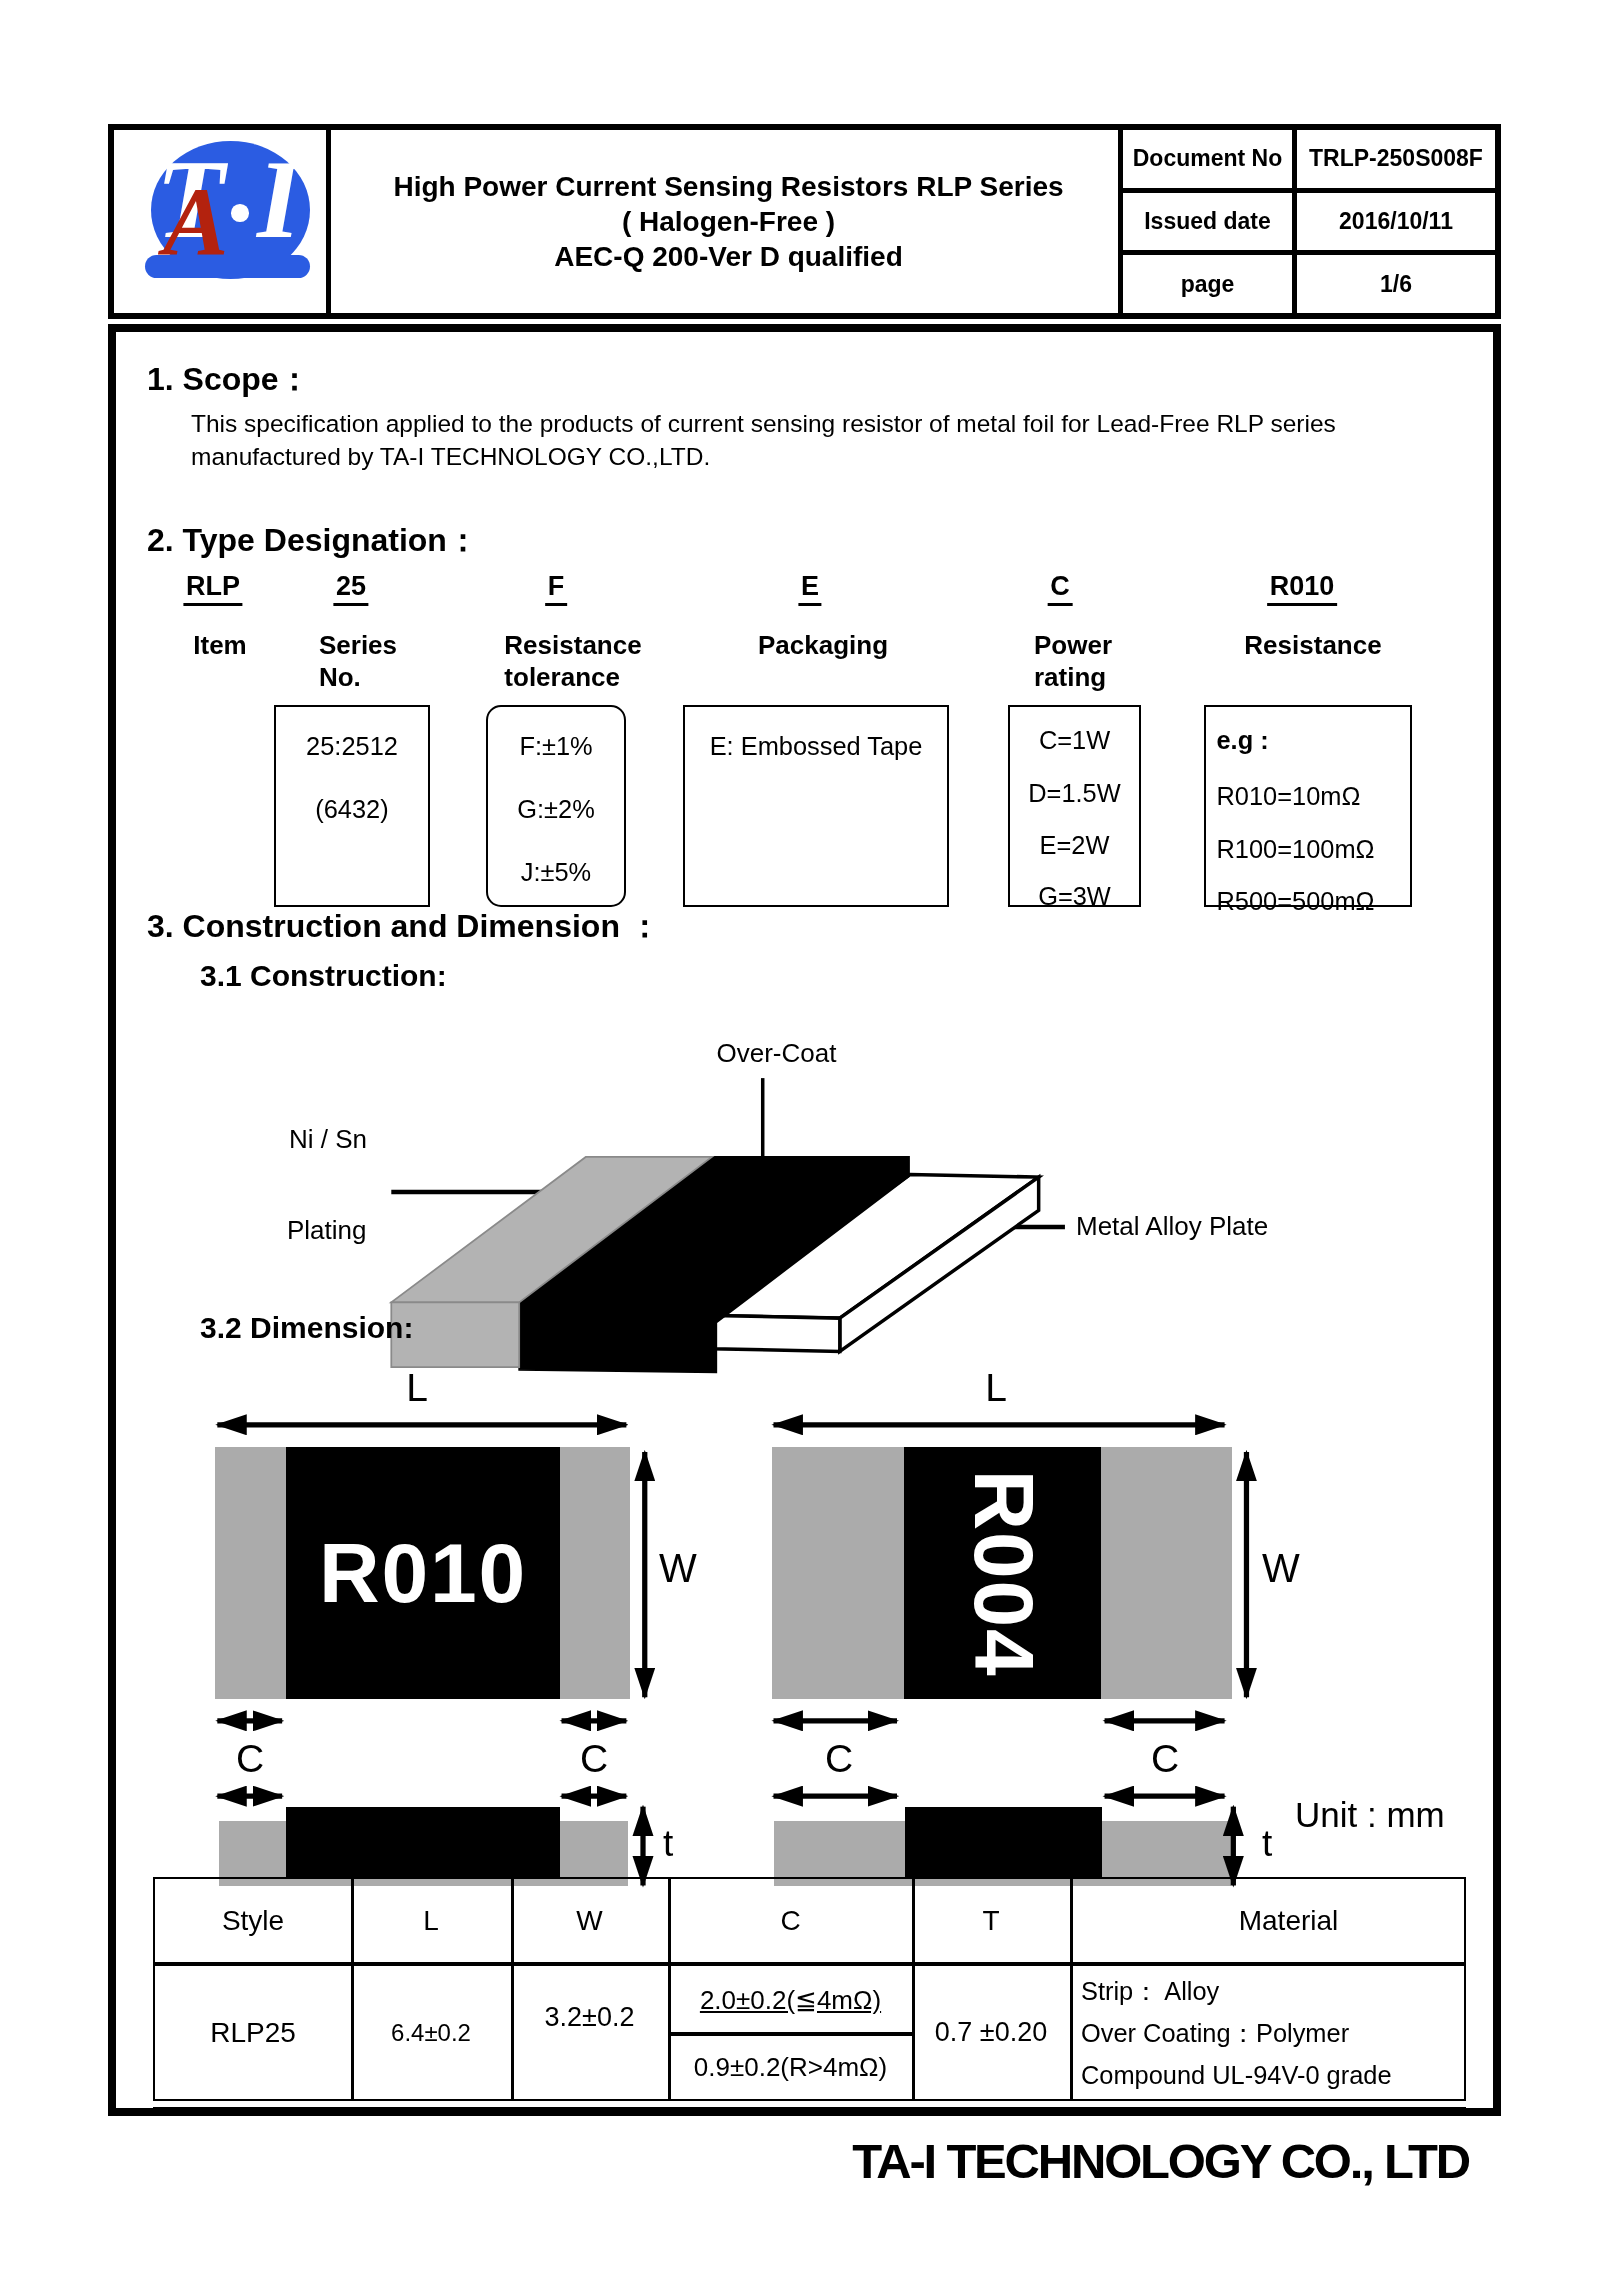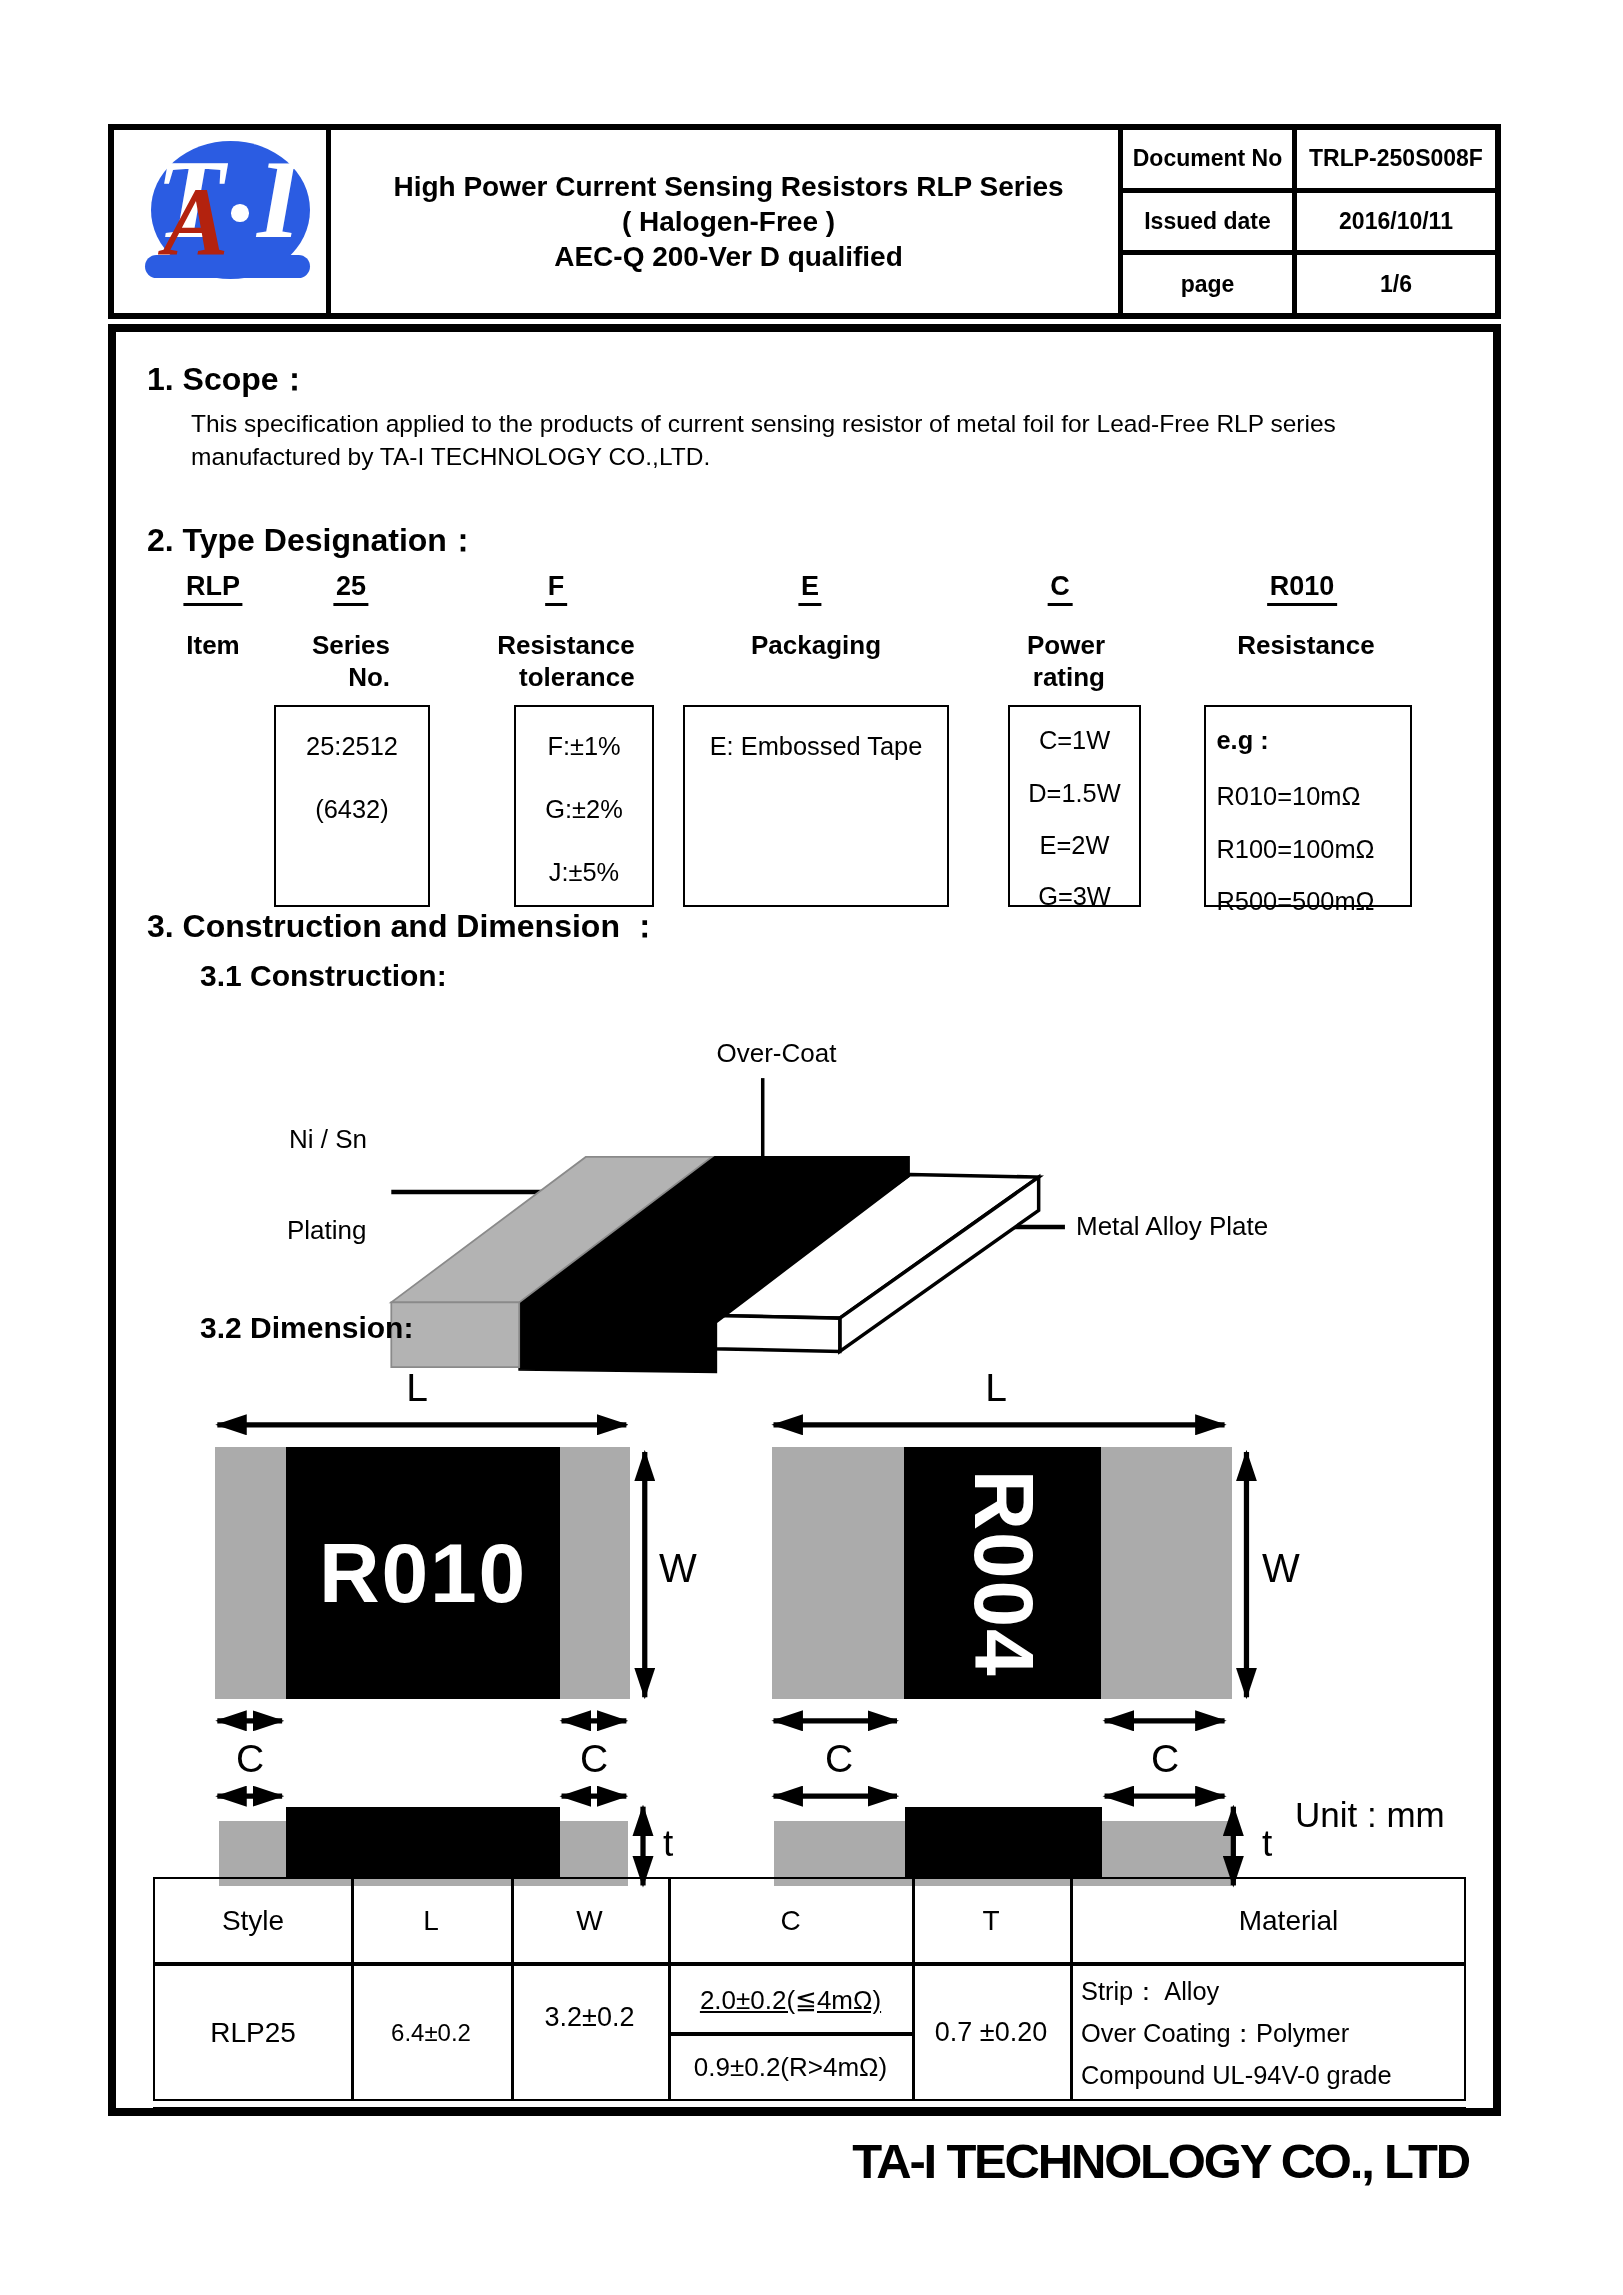--- a/index.html
+++ b/index.html
@@ -39,21 +39,21 @@
            border:8px solid #000; }
 
   .h1 { position:absolute; font-weight:bold; font-size:32px;text-align:center; }
   .h2 { position:absolute; font-weight:bold; font-size:30px; }
   .body-line { position:absolute; font-size:24.5px; white-space:nowrap; }
 
   
   .code { position:absolute; top:571px; transform:translateX(-50%); font-weight:bold;
           font-size:27px; border-bottom:3.5px solid #000; padding:0 2.6px 0.9px 2.6px; }
   .code-label { position:absolute; top:629px; transform:translateX(-50%); font-weight:bold;
-                font-size:26px; line-height:32px; text-align:right; white-space:pre-line; }
+                font-size:26px; line-height:32px; text-align:left; white-space:pre-line;margin-left:7px; }
   .td-box { position:absolute; top:705px; height:202px; border:2.6px solid #000; background:#fff; }
   .td-line { position:absolute; width:100%; text-align:center; font-size:25.4px; white-space:nowrap; }
   .td-line-left { position:absolute; left:10.5px; font-size:25.4px; white-space:nowrap; }
 
   
   .cons-svg { position:absolute; left:351px; top:1034px; }
   .diagram-label { position:absolute; font-size:26px; white-space:nowrap; }
 
   
   .dim-svg { position:absolute; left:175px; top:1402px; }
@@ -134,21 +134,21 @@
 tolerance</div>
   <div class="code-label" style="left:816px;">Packaging</div>
   <div class="code-label" style="left:1066px;">Power
 rating</div>
   <div class="code-label" style="left:1306px;">Resistance</div>
 
   <div class="td-box" style="left:274px; width:156px;">
     <div class="td-line" style="top:24.5px;">25:2512</div>
     <div class="td-line" style="top:88px;">(6432)</div>
   </div>
-  <div class="td-box" style="left:514px; width:140px;">
+  <div class="td-box" style="left:486px; width:140px;border-radius:15px;">
     <div class="td-line" style="top:24.5px;">F:±1%</div>
     <div class="td-line" style="top:88px;">G:±2%</div>
     <div class="td-line" style="top:151px;">J:±5%</div>
   </div>
   <div class="td-box" style="left:683px; width:266px;">
     <div class="td-line" style="top:24.5px;">E: Embossed Tape</div>
   </div>
   <div class="td-box" style="left:1008px; width:133px;">
     <div class="td-line" style="top:19px;">C=1W</div>
     <div class="td-line" style="top:72px;">D=1.5W</div>

